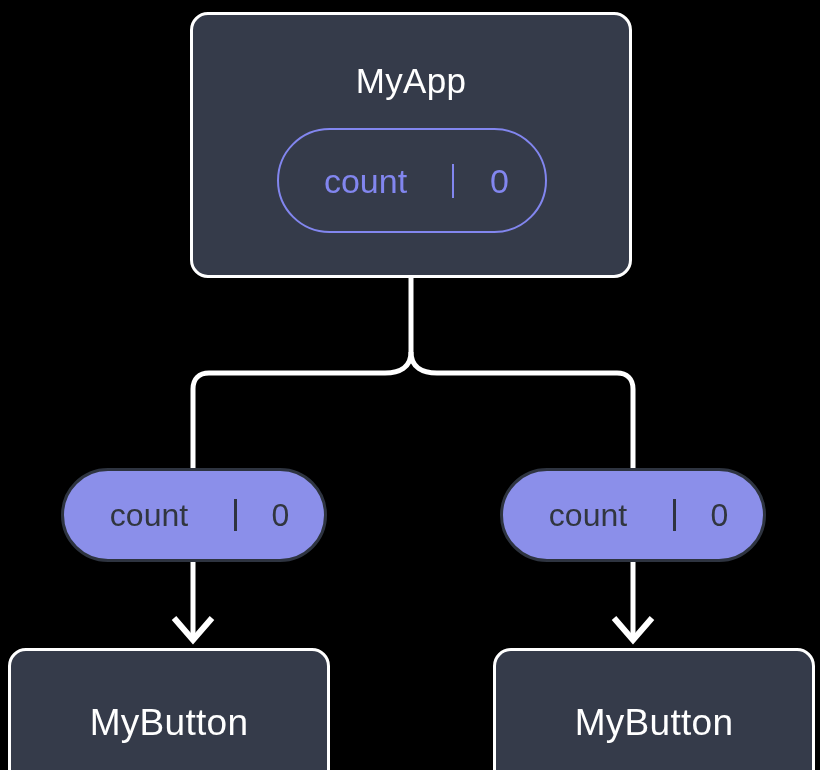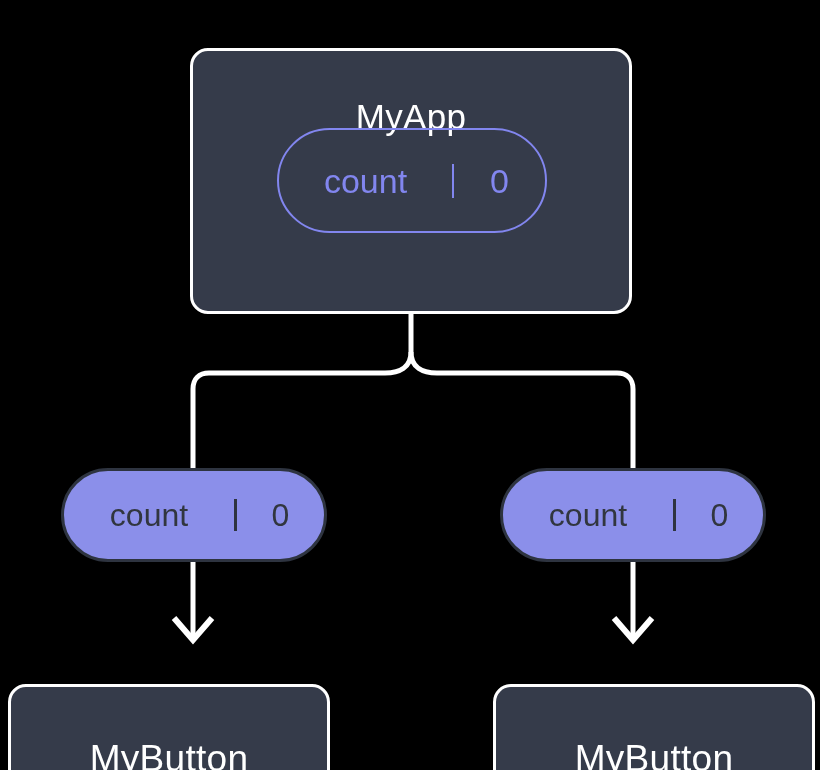--- a/index.html
+++ b/index.html
@@ -36,21 +36,20 @@
     position: absolute;
     z-index: 2;
     box-sizing: border-box;
     background: #353B4A;
     border: 3px solid #FFFFFF;
     border-radius: 18px;
     display: flex;
     flex-direction: column;
     align-items: center;
     color: #FFFFFF;
-    margin-top: 36px;
   }
   .comp-box.root {
     left: 190px;
     top: 12px;
     width: 442px;
     height: 266px;
     justify-content: flex-start;
     padding-top: 48px;
   }
   .comp-box.leaf {

